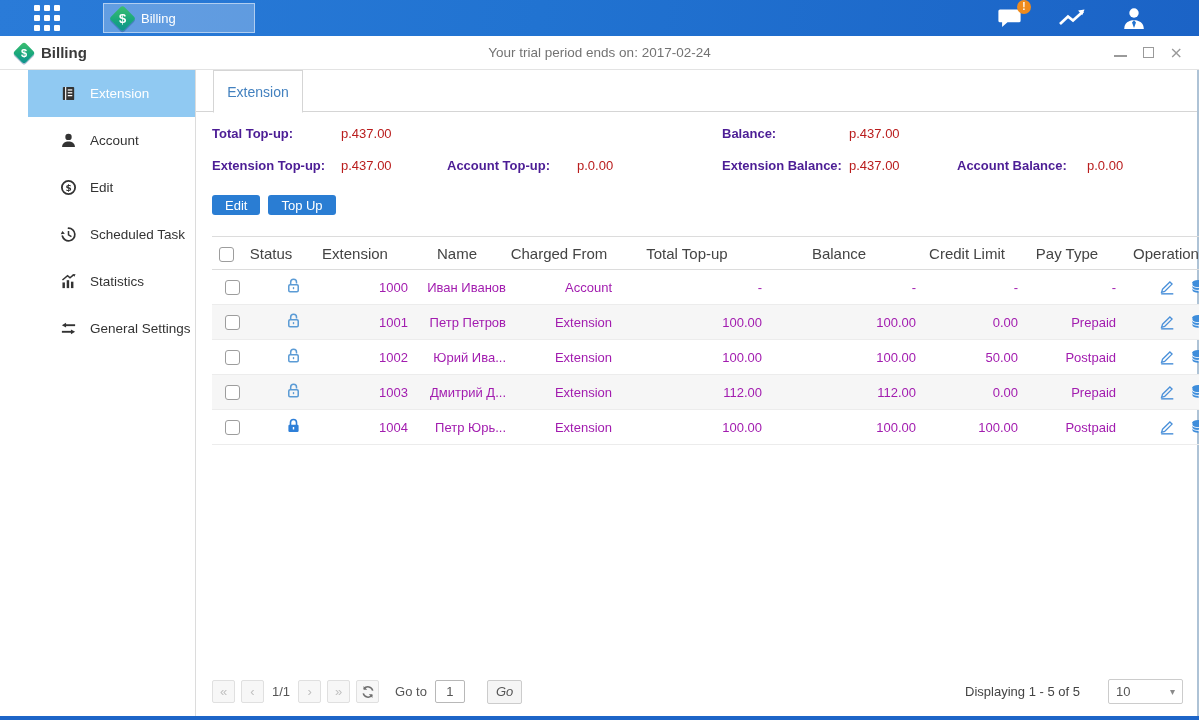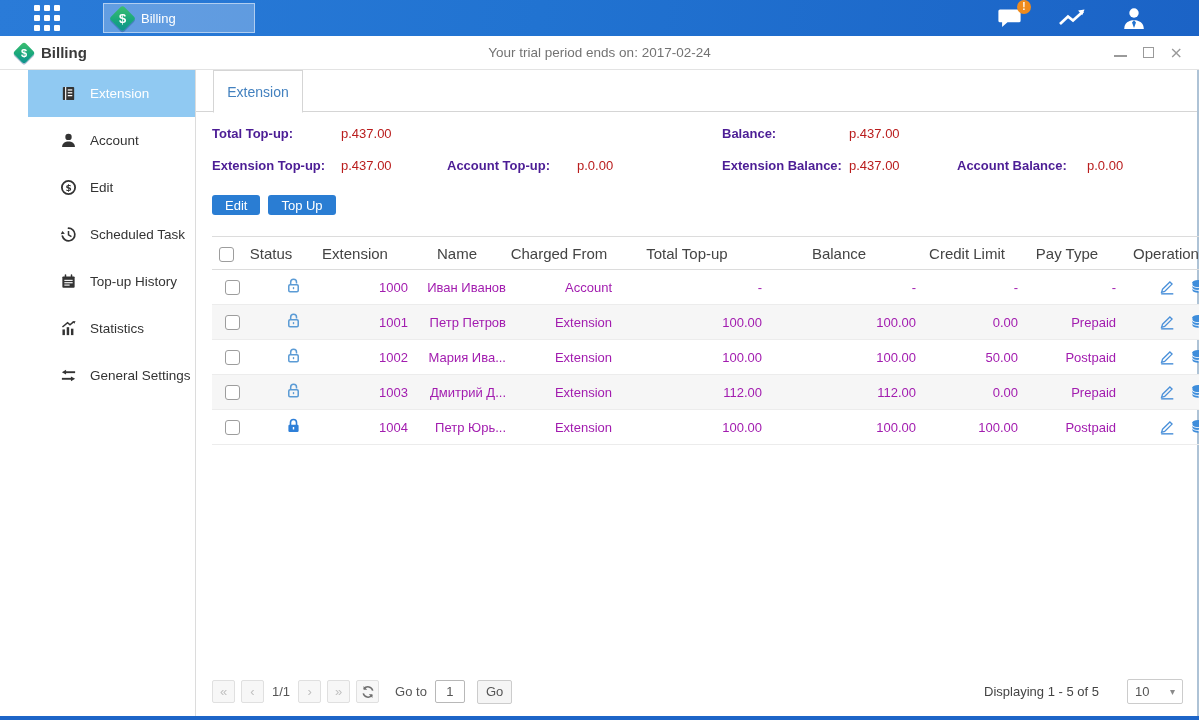--- a/index.html
+++ b/index.html
@@ -72,25 +72,25 @@
   .lockwrap { display:inline-flex; }
 
   .footer { margin-top:auto; display:flex; align-items:center; padding-bottom:12px; flex:none; }
   .pg-btn { width:23px; height:23px; background:#f7f7f7; border:1px solid #e0e0e0; border-radius:2px;
             color:#c0c0c0; font-size:13px; display:inline-flex; align-items:center; justify-content:center;
             cursor:pointer; margin-right:6px; }
   .pg-ind { margin:0 8px 0 2px; color:#555; }
   .goto-lbl { margin:0 8px 0 10px; color:#555; }
   .goto-input { width:30px; height:23px; border:1px solid #b8b8b8; border-radius:2px; text-align:center;
                 font-size:13px; font-family:inherit; color:#555; }
-  .go-btn { margin-left:12px; height:24px; padding:0 8px; background:#f5f5f5; border:1px solid #ccc; border-radius:2px;
-            color:#555; font-size:13px; font-family:inherit; cursor:pointer; }
+  .go-btn { margin-left:22px; height:24px; padding:0 8px; background:#f5f5f5; border:1px solid #ccc; border-radius:2px;
+            color:#555; font-size:13px; font-family:inherit; cursor:pointer;font-style:italic; }
   .footer-right { margin-left:auto; display:flex; align-items:center; gap:28px; }
   .displaying { color:#444; font-size:13px; }
-  .pagesize { width:56px; height:25px; border:1px solid #ccc; border-radius:2px; background:#fff;
+  .pagesize { width:75px; height:25px; border:1px solid #ccc; border-radius:2px; background:#fff;
               display:flex; align-items:center; padding:0 7px; cursor:pointer; color:#555; }
   .pagesize .caret { margin-left:auto; color:#8a8a8a; font-size:10px; font-family:"DejaVu Sans",sans-serif; }
 
   .bottom-edge { height:4px; background:#1d65c8; flex:none; }
 </style>
 </head>
 <body>
 
 <div class="screen">
 
@@ -182,33 +182,20 @@
         </div>
         <div class="side-item">
           <span class="sicon">
             <svg viewBox="0 0 18 18" width="17" height="17">
               <path d="M9 2.3 a6.7 6.7 0 1 1 -6.5 8.3" fill="none" stroke="#333" stroke-width="1.8" stroke-linecap="round"></path>
               <path d="M0.8 8.8 l1.7-3.6 2.7 2.9 z" fill="#333"></path>
               <path d="M9 5.4 V9.4 l3.1 1.8" fill="none" stroke="#333" stroke-width="1.6"></path>
             </svg>
           </span>
           <span class="slbl">Scheduled Task</span>
-        </div>
-        <div class="side-item">
-          <span class="sicon">
-            <svg viewBox="0 0 18 18" width="17" height="17">
-              <rect x="2.5" y="3.6" width="13" height="12" rx="1" fill="#333"></rect>
-              <rect x="5" y="1.4" width="1.6" height="3.6" rx="0.8" fill="#333"></rect>
-              <rect x="11.4" y="1.4" width="1.6" height="3.6" rx="0.8" fill="#333"></rect>
-              <rect x="4.6" y="7.2" width="8.8" height="1.2" fill="#fff"></rect>
-              <rect x="4.6" y="9.7" width="8.8" height="1.2" fill="#fff"></rect>
-              <rect x="4.6" y="12.2" width="5.6" height="1.2" fill="#fff"></rect>
-            </svg>
-          </span>
-          <span class="slbl">Top-up History</span>
         </div>
         <div class="side-item">
           <span class="sicon">
             <svg viewBox="0 0 18 18" width="17" height="17">
               <rect x="2.6" y="10" width="2.6" height="6" fill="#333"></rect>
               <rect x="7.1" y="7.6" width="2.6" height="8.4" fill="#333"></rect>
               <rect x="11.6" y="9.2" width="2.6" height="6.8" fill="#333"></rect>
               <path d="M2.6 7.4 L8 2.8 l2.6 2.2 L14.6 1.8" fill="none" stroke="#333" stroke-width="1.6"></path>
               <path d="M16.4 1 l-3.2 .5 2.1 2.6 z" fill="#333"></path>
             </svg>
@@ -354,21 +341,21 @@
               <tr>
                 <td><span class="cb"></span></td>
                 <td><span class="lockwrap">
                     <svg viewBox="0 0 18 18" width="17" height="17">
                       <path d="M6 8.2 V5.6 a3.1 3.1 0 0 1 6.2 0 V6.9" fill="none" stroke="#5b9bd5" stroke-width="1.6"></path>
                       <rect x="4" y="8.2" width="10" height="7.4" rx="1.3" fill="none" stroke="#5b9bd5" stroke-width="1.6"></rect>
                       <line x1="9" y1="10.7" x2="9" y2="12.9" stroke="#5b9bd5" stroke-width="1.4"></line>
                     </svg>
                   </span></td>
                 <td>1002</td>
-                <td>Мария Ива...</td>
+                <td>Юрий Ива...</td>
                 <td>Extension</td>
                 <td>100.00</td>
                 <td>100.00</td>
                 <td>50.00</td>
                 <td>Postpaid</td>
                 <td class="ops"><span>
                     <svg viewBox="0 0 20 20" width="18" height="18">
                       <path d="M5 12.6 L13.2 4.4 l2.4 2.4 L7.4 15 l-3.4 .9 z" fill="none" stroke="#4a90d9" stroke-width="1.5"></path>
                       <line x1="3.5" y1="17.6" x2="17" y2="17.6" stroke="#4a90d9" stroke-width="1.6"></line>
                     </svg>

